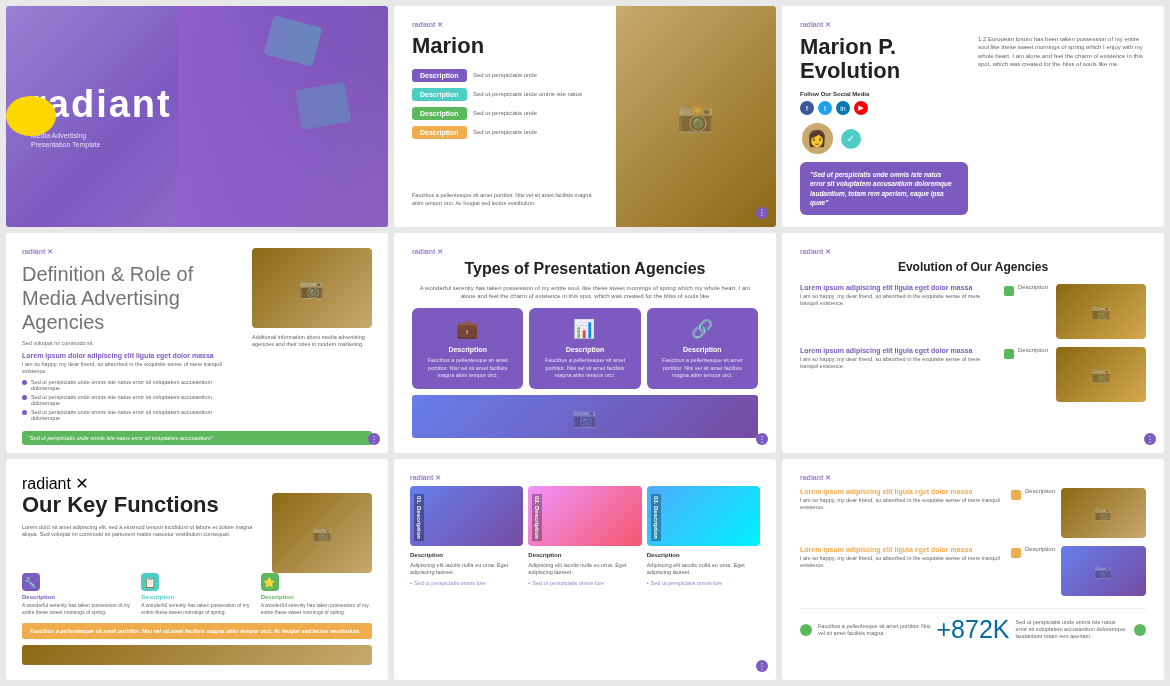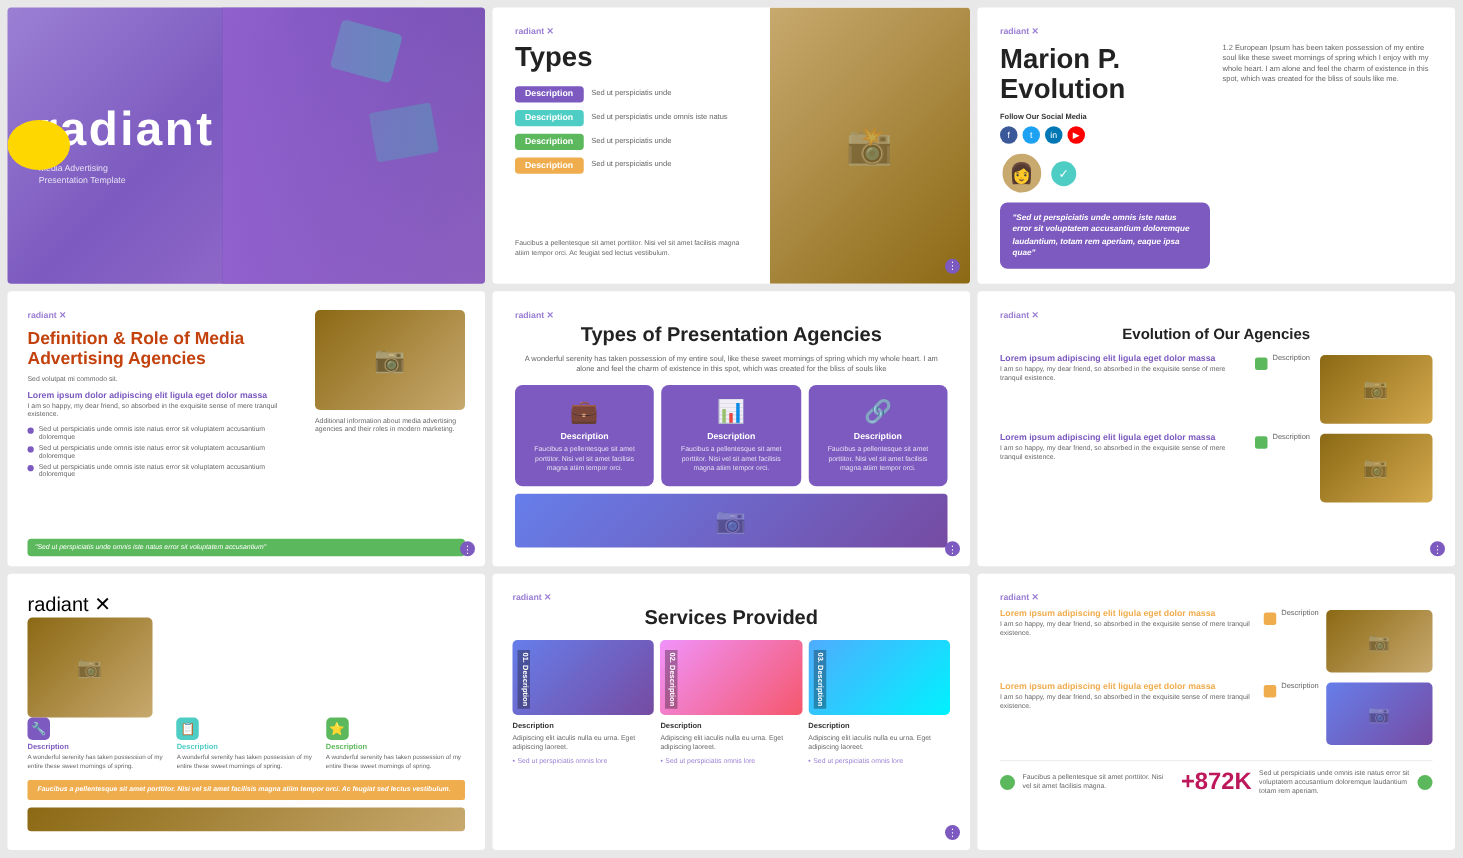--- a/index.html
+++ b/index.html
@@ -243,23 +243,23 @@
     .slide-4 .left {
       flex: 1;
     }
     .slide-4 .logo-small {
       font-size: 7px;
       color: #9b7fd4;
       font-weight: bold;
       margin-bottom: 6px;
     }
     .slide-4 .def-title {
-      font-size: 14px;
-      font-weight: 700;
-      color: #c2410c;
+      font-size: 20px;
+      font-weight: 400;
+      color: #737373;
       line-height: 1.2;
       margin-bottom: 6px;
     }
     .slide-4 .right {
       width: 120px;
       position: relative;
     }
     .slide-4 .right .photo {
       width: 100%;
       height: 80px;
@@ -564,21 +564,21 @@
   <div class="logo-text">radiant</div>
   <div class="subtitle">
     <span>Media Advertising</span><br>
     <span>Presentation Template</span>
   </div>
   <div class="slide-1 people-silhouette"></div>
 </div>
 
 <div class="slide slide-2">
   <div class="logo-small">radiant ✕</div>
-  <div class="agenda-title">Types</div>
+  <div class="agenda-title">Marion</div>
 
   <div style="flex:1; padding-right: 48%;">
     <div class="agenda-item">
       <div class="agenda-pill purple">Description</div>
       <div class="agenda-desc">Sed ut perspiciatis unde</div>
     </div>
     <div class="agenda-item">
       <div class="agenda-pill teal">Description</div>
       <div class="agenda-desc">Sed ut perspiciatis unde omnis iste natus</div>
     </div>
@@ -708,20 +708,24 @@
     <div class="evol-photo">📷</div>
   </div>
 
   <div style="position:absolute;bottom:8px;right:8px;width:12px;height:12px;background:#7c5abf;border-radius:50%;display:flex;align-items:center;justify-content:center;font-size:8px;color:white;">⋮</div>
 </div>
 
 <div class="slide" style="position:relative;overflow:hidden;">
   <div style="display:flex;flex-direction:column;padding:15px 16px;height:100%;position:relative;z-index:1;">
     <div class="logo-small">radiant ✕</div>
     <div style="display:flex;gap:8px;">
+      <div style="flex:1;">
+        <div style="font-size:22px;font-weight:900;color:#222;line-height:1.1;margin-bottom:6px;">Our Key Functions</div>
+        <div style="font-size:5.5px;color:#666;line-height:1.4;margin-bottom:8px;">Lorem dolci sit amet adipiscing elit, sed a eiusmod tempor incididunt ut labore et dolore magna aliqua. Sed volutpat mi commodo sit parturient mattis nascetur vestibulum consequat.</div>
+      </div>
       <div style="width:100px;height:80px;background:linear-gradient(135deg,#8b6914,#c8a96e);border-radius:4px;flex-shrink:0;display:flex;align-items:center;justify-content:center;font-size:16px;color:rgba(255,255,255,0.3);">📷</div>
     </div>
 
     <div style="display:flex;gap:8px;margin-bottom:8px;">
       <div style="flex:1;">
         <div style="width:18px;height:18px;border-radius:4px;background:#7c5abf;display:flex;align-items:center;justify-content:center;font-size:10px;color:white;margin-bottom:3px;">🔧</div>
         <div style="font-size:6px;font-weight:bold;color:#7c5abf;margin-bottom:2px;">Description</div>
         <div style="font-size:5px;color:#666;line-height:1.3;">A wonderful serenity has taken possession of my entire these sweet mornings of spring.</div>
       </div>
       <div style="flex:1;">
@@ -736,21 +740,20 @@
       </div>
     </div>
 
     <div style="background:#f0ad4e;color:white;font-size:5.5px;padding:5px 8px;font-style:italic;font-weight:bold;margin-bottom:6px;border-radius:2px;">Faucibus a pellentesque sit amet porttitor. Nisi vel sit amet facilisis magna atiim tempor orci. Ac feugiat sed lectus vestibulum.</div>
     <div style="height:45px;background:linear-gradient(135deg,#8b6914,#c8a96e);border-radius:3px;"></div>
   </div>
 </div>
 
 <div class="slide slide-8" style="position:relative;">
   <div class="logo-small">radiant ✕</div>
-  <div class="services-title">Services Provided</div>
 
   <div class="services-photos">
     <div class="svc-photo svc-photo-1">
       <div style="position:absolute;top:8px;left:4px;font-size:6px;font-weight:bold;color:white;writing-mode:vertical-rl;text-orientation:mixed;background:rgba(0,0,0,0.3);padding:2px;">01. Description</div>
     </div>
     <div class="svc-photo svc-photo-2">
       <div style="position:absolute;top:8px;left:4px;font-size:6px;font-weight:bold;color:white;writing-mode:vertical-rl;text-orientation:mixed;background:rgba(0,0,0,0.3);padding:2px;">02. Description</div>
     </div>
     <div class="svc-photo svc-photo-3">
       <div style="position:absolute;top:8px;left:4px;font-size:6px;font-weight:bold;color:white;writing-mode:vertical-rl;text-orientation:mixed;background:rgba(0,0,0,0.3);padding:2px;">03. Description</div>
@@ -813,17 +816,17 @@
     <div style="display:flex;align-items:flex-start;gap:4px;">
       <div class="evol2-badge"></div>
       <div style="font-size:6px;color:#666;">Description</div>
     </div>
     <div class="evol2-photo ep2">📷</div>
   </div>
 
   <div class="stat-row">
     <div class="stat-dot"></div>
     <div style="font-size:5.5px;color:#666;line-height:1.3;flex:1;">Faucibus a pellentesque sit amet porttitor. Nisi vel sit amet facilisis magna.</div>
-    <div style="font-size:19px;font-weight:700;color:#be185d;">+872K</div>
+    <div style="font-size:25px;font-weight:400;color:#0369a1;">+872K</div>
     <div style="font-size:5.5px;color:#666;line-height:1.3;flex:1;">Sed ut perspiciatis unde omnis iste natus error sit voluptatem accusantium doloremque laudantium totam rem aperiam.</div>
     <div style="width:12px;height:12px;background:#5cb85c;border-radius:50%;flex-shrink:0;"></div>
   </div>
 </div>
 
 </body></html>

